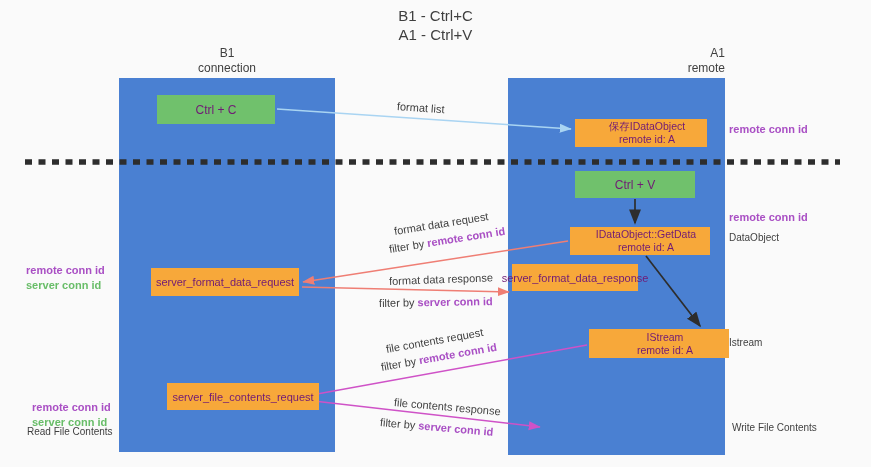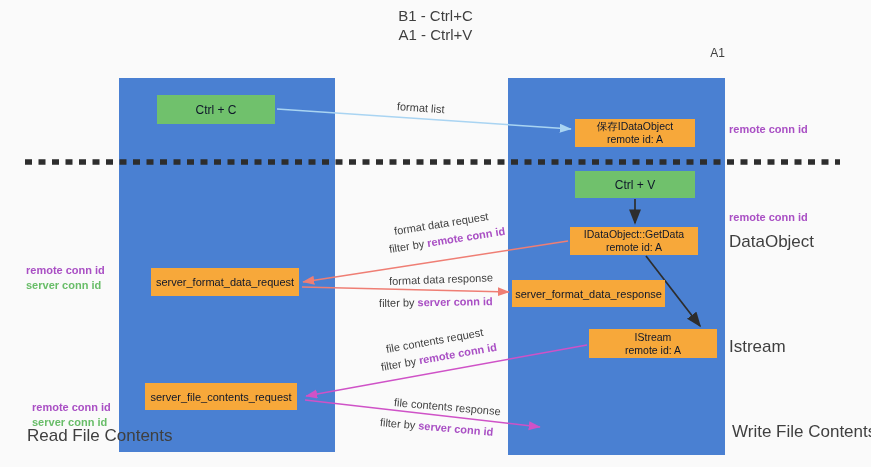--- a/index.html
+++ b/index.html
@@ -11,54 +11,59 @@
   .title{position:absolute;top:6px;left:0;width:100%;text-align:center;
     font-size:15px;line-height:19px;color:var(--dark);}
   .lane{position:absolute;top:78px;background:var(--lane);}
   .lane-left{left:119px;width:216px;height:374px;}
   .lane-right{left:508px;width:217px;height:377px;}
   .lane-header{position:absolute;top:46px;text-align:center;font-size:12px;
     line-height:15px;color:var(--dark);}
   .lane-header.lh-left{left:119px;width:216px;}
   .lane-header.lh-right{left:508px;width:217px;text-align:right;}
   .box{position:absolute;display:flex;flex-direction:column;justify-content:center;
-    align-items:center;color:#0f172a;text-align:left;white-space:nowrap;}
+    align-items:center;color:#701a75;text-align:left;white-space:nowrap;}
   .box.green{background:var(--green);font-size:12px;}
   .box.orange{background:var(--orange);font-size:11px;}
-  .box.two{font-size:10.5px;line-height:13px;}
+  .box.two{font-size:10.5px;line-height:13px;padding-left:12px;}
   .overlay{position:absolute;left:0;top:0;width:871px;height:467px;pointer-events:none;}
   .ln-blue{stroke:var(--lightblue);stroke-width:1.5;fill:none;}
   .ln-salmon{stroke:var(--salmon);stroke-width:1.5;fill:none;}
   .ln-magenta{stroke:var(--magenta);stroke-width:1.5;fill:none;}
   .ln-black{stroke:var(--black_arrow);stroke-width:1.7;fill:none;}
   .ln-dash{stroke:var(--black_arrow);stroke-width:5.5;stroke-dasharray:7 6.5;fill:none;}
   .f-blue{fill:var(--lightblue);} .f-salmon{fill:var(--salmon);}
   .f-magenta{fill:var(--magenta);} .f-black{fill:var(--black_arrow);}
   .arrow-label{position:absolute;font-size:11px;color:var(--dark);
     white-space:nowrap;transform-origin:left center;}
-  .side-label{position:absolute;font-size:17px;color:var(--dark);white-space:nowrap;}
+  .side-label{position:absolute;font-size:10px;color:var(--dark);white-space:nowrap;}
   .side-label.small{font-size:11px;line-height:15px;}
   .purple{color:var(--purple);font-weight:bold;}
   .greentxt{color:var(--green_text);font-weight:bold;}
   .r4{transform:rotate(4deg);} .r5{transform:rotate(5deg);}
   .rm2{transform:rotate(-2deg);} .rm1{transform:rotate(-1deg);}
   .rm9{transform:rotate(-9deg);} .rm10{transform:rotate(-10deg);}
 </style>
 </head>
 <body>
 
 <div class="canvas">
 
   <div class="title">
     <div>B1 - Ctrl+C</div>
     <div>A1 - Ctrl+V</div>
   </div>
 
+  <div class="lane-header lh-left">
+    <div>B1</div>
+    <div>connection</div>
+  </div>
   <div class="lane-header lh-right">
     <div>A1</div>
+    <div>remote</div>
   </div>
 
   <div class="lane lane-left"></div>
   <div class="lane lane-right"></div>
 
   <svg class="overlay" viewBox="0 0 871 467">
     <defs>
       <marker id="ah-blue" markerWidth="9" markerHeight="7" refX="7.5" refY="3" orient="auto">
         <path d="M0,0 L8,3 L0,6 Z" class="f-blue"></path>
       </marker>
@@ -97,30 +102,30 @@
 
   <div class="box orange two" style="left:570px;top:227px;width:128px;height:28px;">
     <div>IDataObject::GetData</div>
     <div>remote id: A</div>
   </div>
 
   <div class="box orange" style="left:151px;top:268px;width:148px;height:28px;">
     <div>server_format_data_request</div>
   </div>
 
-  <div class="box orange" style="left:512px;top:280px;width:153px;height:27px;">
+  <div class="box orange" style="left:512px;top:264px;width:126px;height:27px;">
     <div>server_format_data_response</div>
   </div>
 
   <div class="box orange two" style="left:589px;top:329px;width:128px;height:29px;">
     <div>IStream</div>
     <div>remote id: A</div>
   </div>
 
-  <div class="box orange" style="left:145px;top:383px;width:152px;height:27px;">
+  <div class="box orange" style="left:167px;top:383px;width:152px;height:27px;">
     <div>server_file_contents_request</div>
   </div>
 
 
   <div class="arrow-label r4" style="left:397px;top:100px;">format list</div>
 
   <div class="arrow-label rm9" style="left:394px;top:225px;">format data request</div>
   <div class="arrow-label rm9" style="left:389px;top:243px;">
     <span>filter by </span><span class="purple">remote conn id</span>
   </div>

